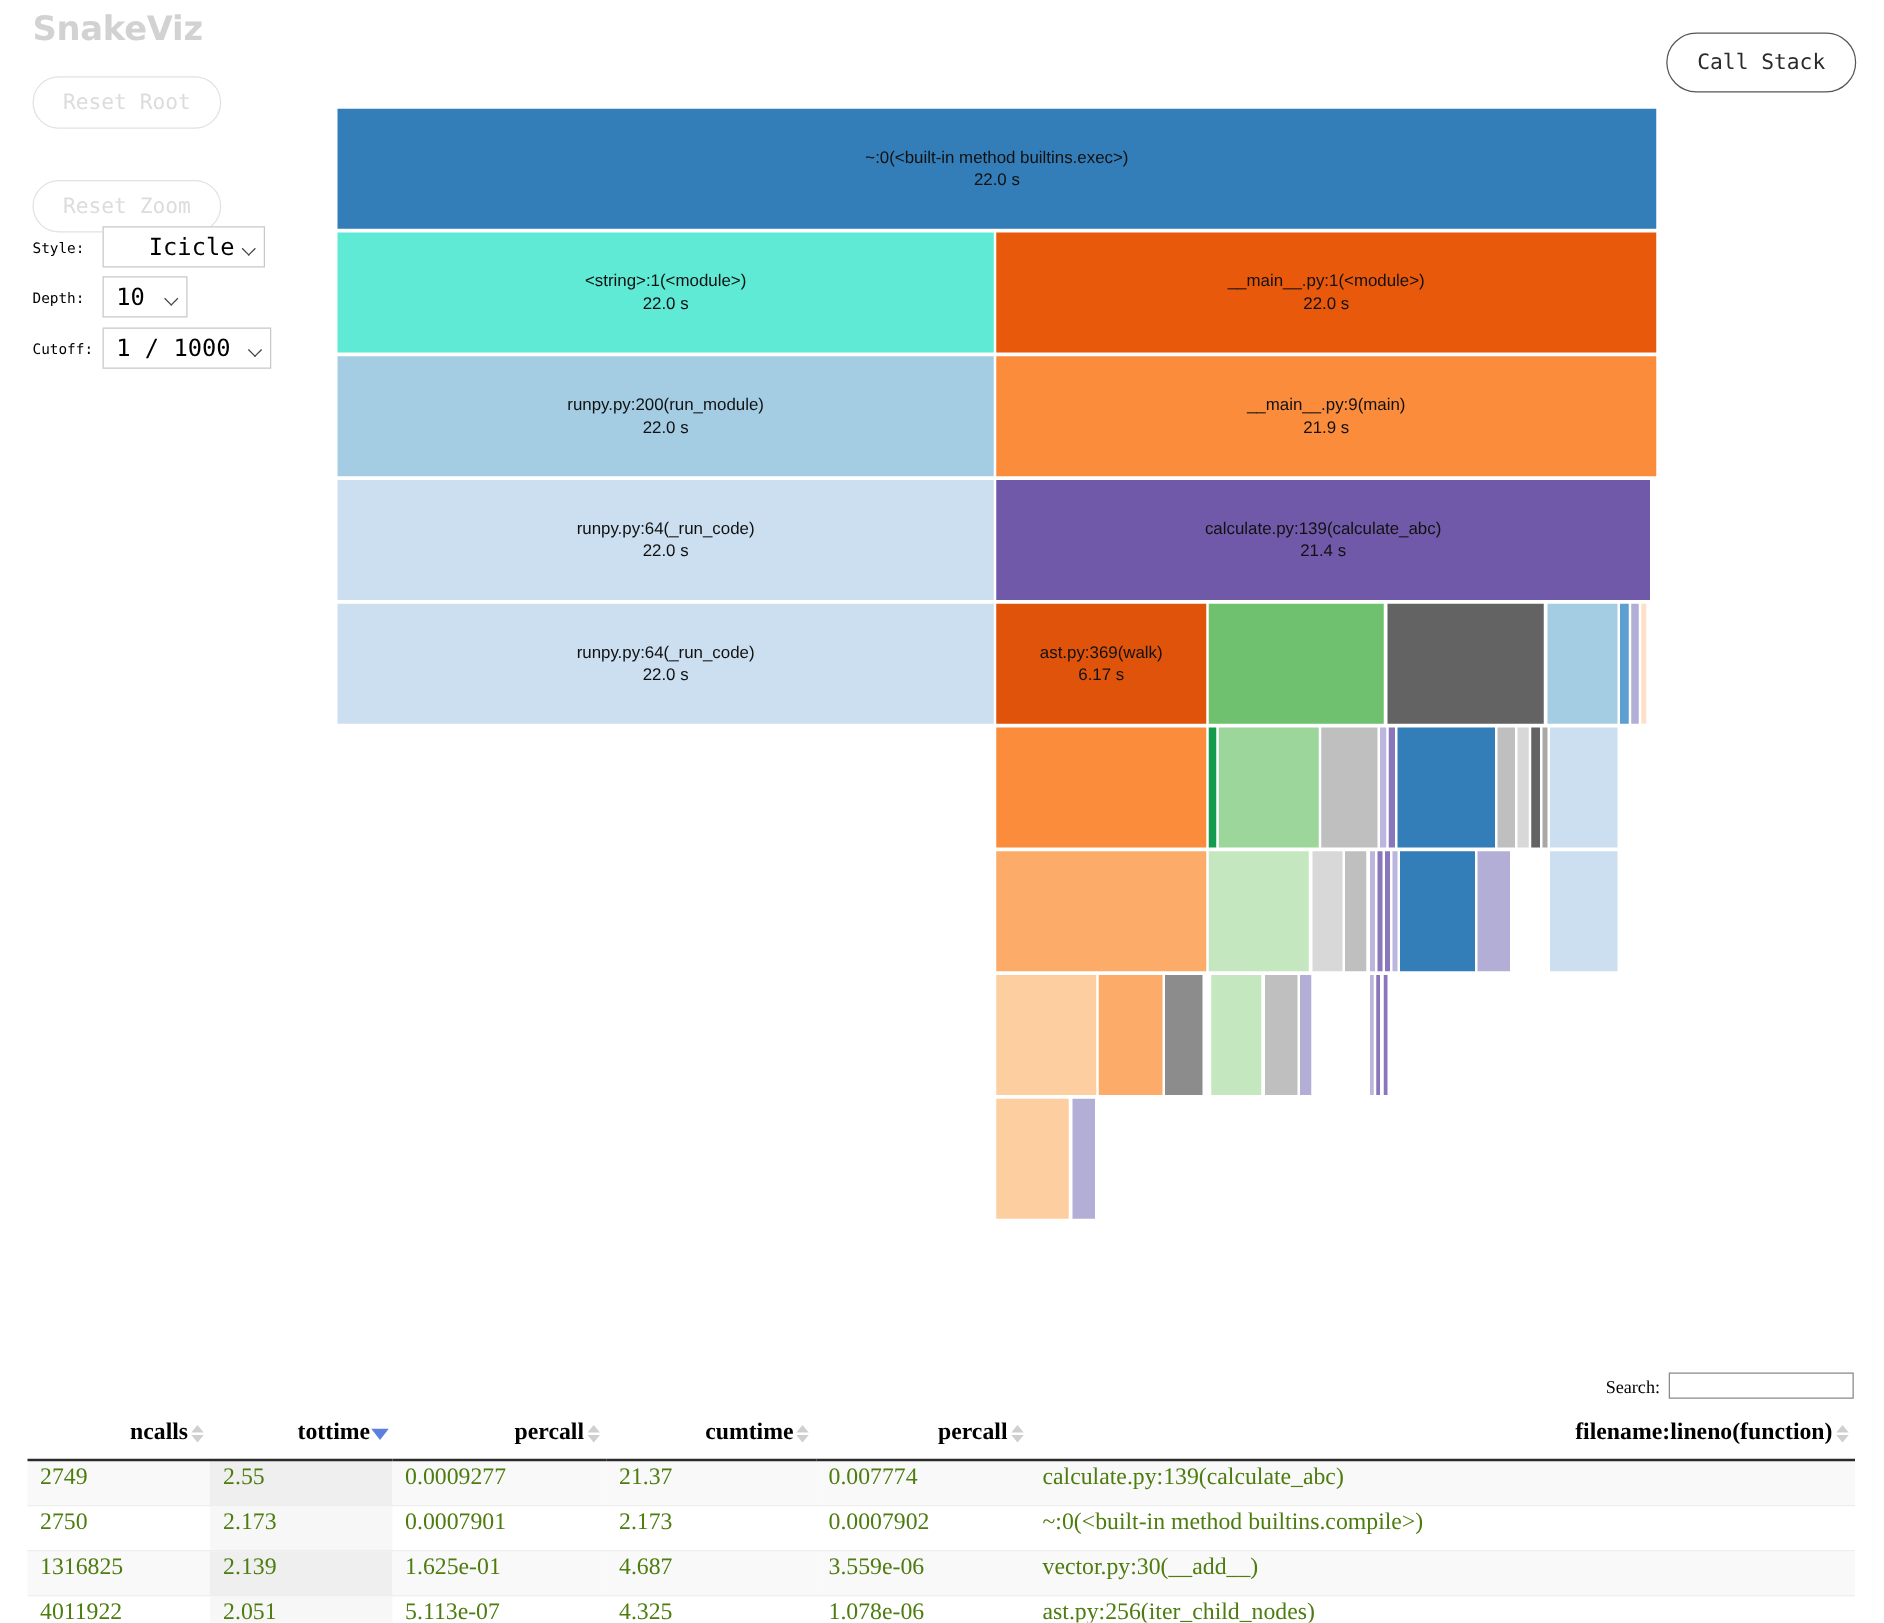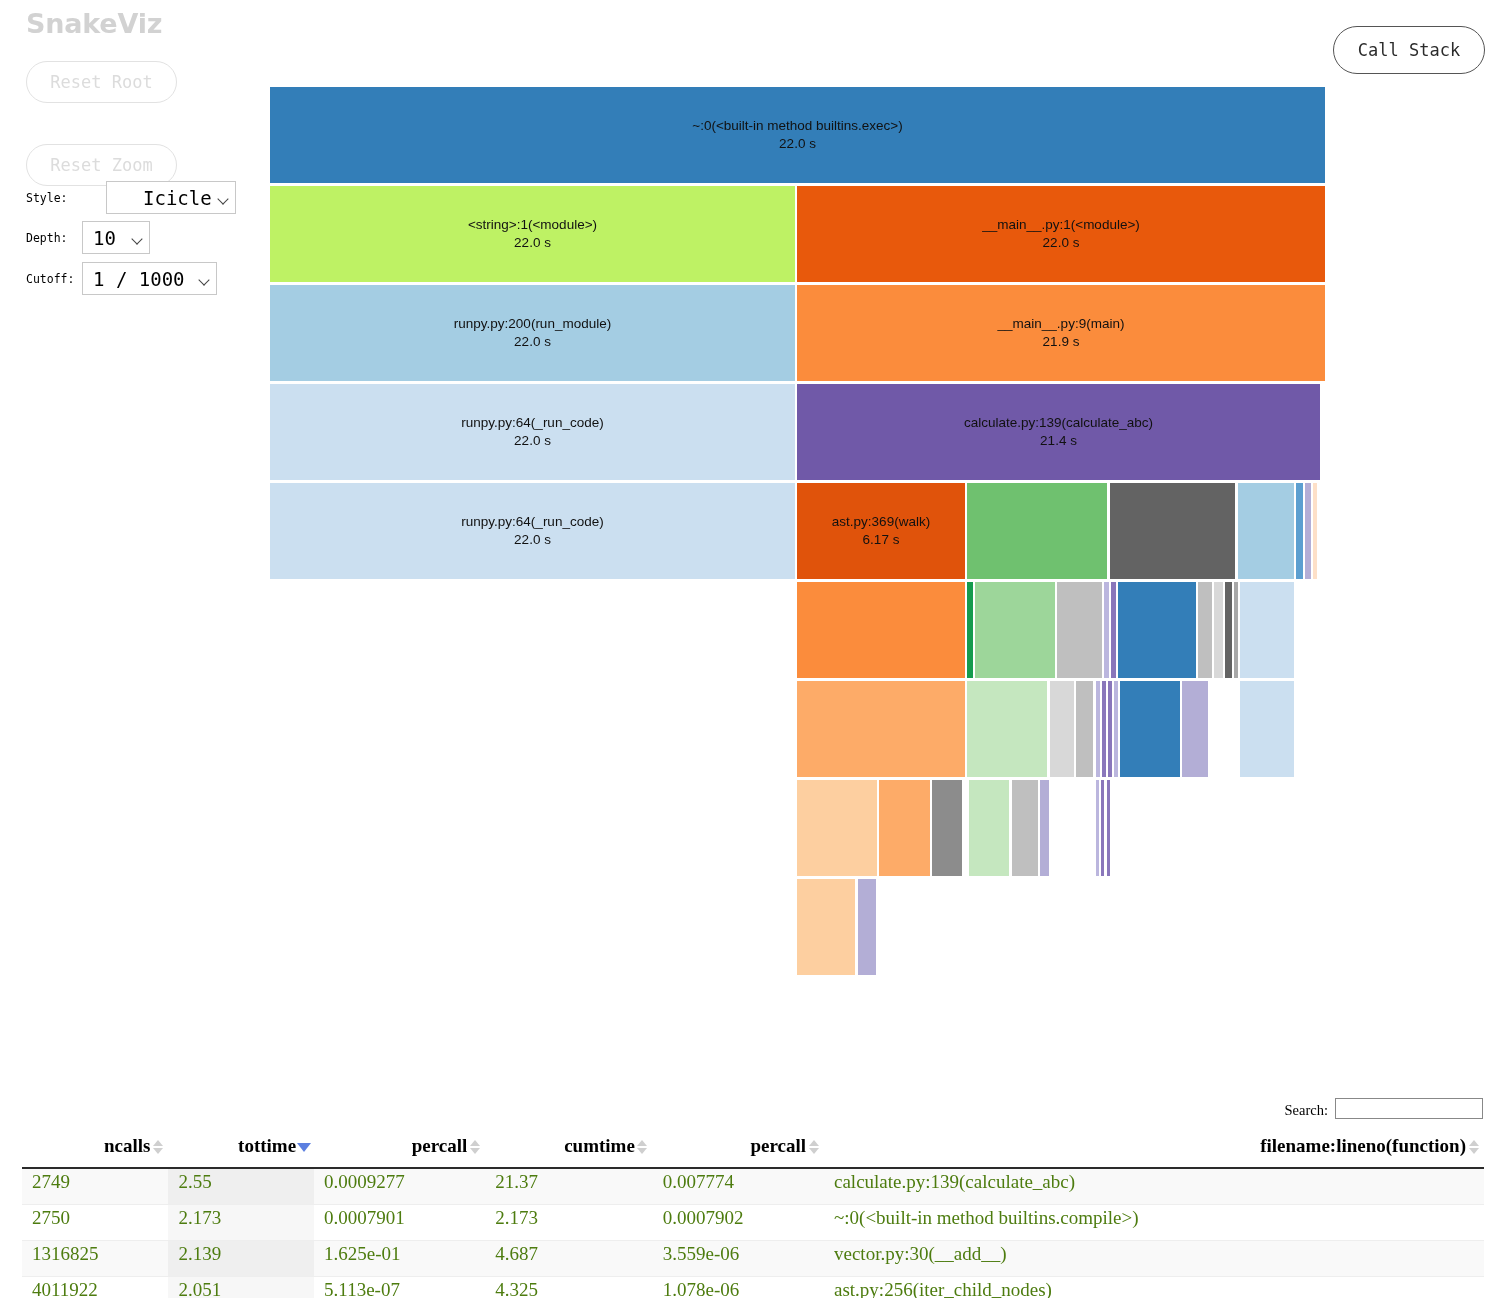--- a/index.html
+++ b/index.html
@@ -47,21 +47,21 @@
     appearance: none; -webkit-appearance: none;
     position: relative;
   }
   .select-wrap { position: relative; display: inline-block; }
   .select-wrap::after {
     content: ""; position: absolute; right: 9px; top: 14px;
     width: 7px; height: 7px;
     border-right: 1.6px solid #444; border-bottom: 1.6px solid #444;
     transform: rotate(45deg); pointer-events: none;
   }
-  #row-style { top: 181px; gap: 24px; }
+  #row-style { top: 181px; }
   #row-depth { top: 221px; }
   #row-cutoff { top: 262px; }
   #sel-style { width: 130px; padding-left: 36px; }
   #sel-depth { width: 68px; }
   #sel-cutoff { width: 135px; }
 
   
   #call-stack-btn {
     position: absolute; right: 22px; top: 26px;
     width: 152px; height: 48px;
@@ -183,21 +183,21 @@
     </div>
   </div>
 
   <button id="call-stack-btn">Call Stack</button>
 
   <div id="icicle">
       <div class="blk" style="left: 270px; top: 87px; width: 1055px; height: 96px; background: rgb(51, 126, 184);">
         <div class="l1">~:0(&lt;built-in method builtins.exec&gt;)</div>
         <div class="l2">22.0 s</div>
       </div>
-      <div class="blk" style="left: 270px; top: 186px; width: 525px; height: 96px; background: #bef264;">
+      <div class="blk" style="left: 270px; top: 186px; width: 525px; height: 96px; background: #5eead4;">
         <div class="l1">&lt;string&gt;:1(&lt;module&gt;)</div>
         <div class="l2">22.0 s</div>
       </div>
       <div class="blk" style="left: 797px; top: 186px; width: 528px; height: 96px; background: rgb(232, 89, 12);">
         <div class="l1">__main__.py:1(&lt;module&gt;)</div>
         <div class="l2">22.0 s</div>
       </div>
       <div class="blk" style="left: 270px; top: 285px; width: 525px; height: 96px; background: rgb(164, 205, 227);">
         <div class="l1">runpy.py:200(run_module)</div>
         <div class="l2">22.0 s</div>

